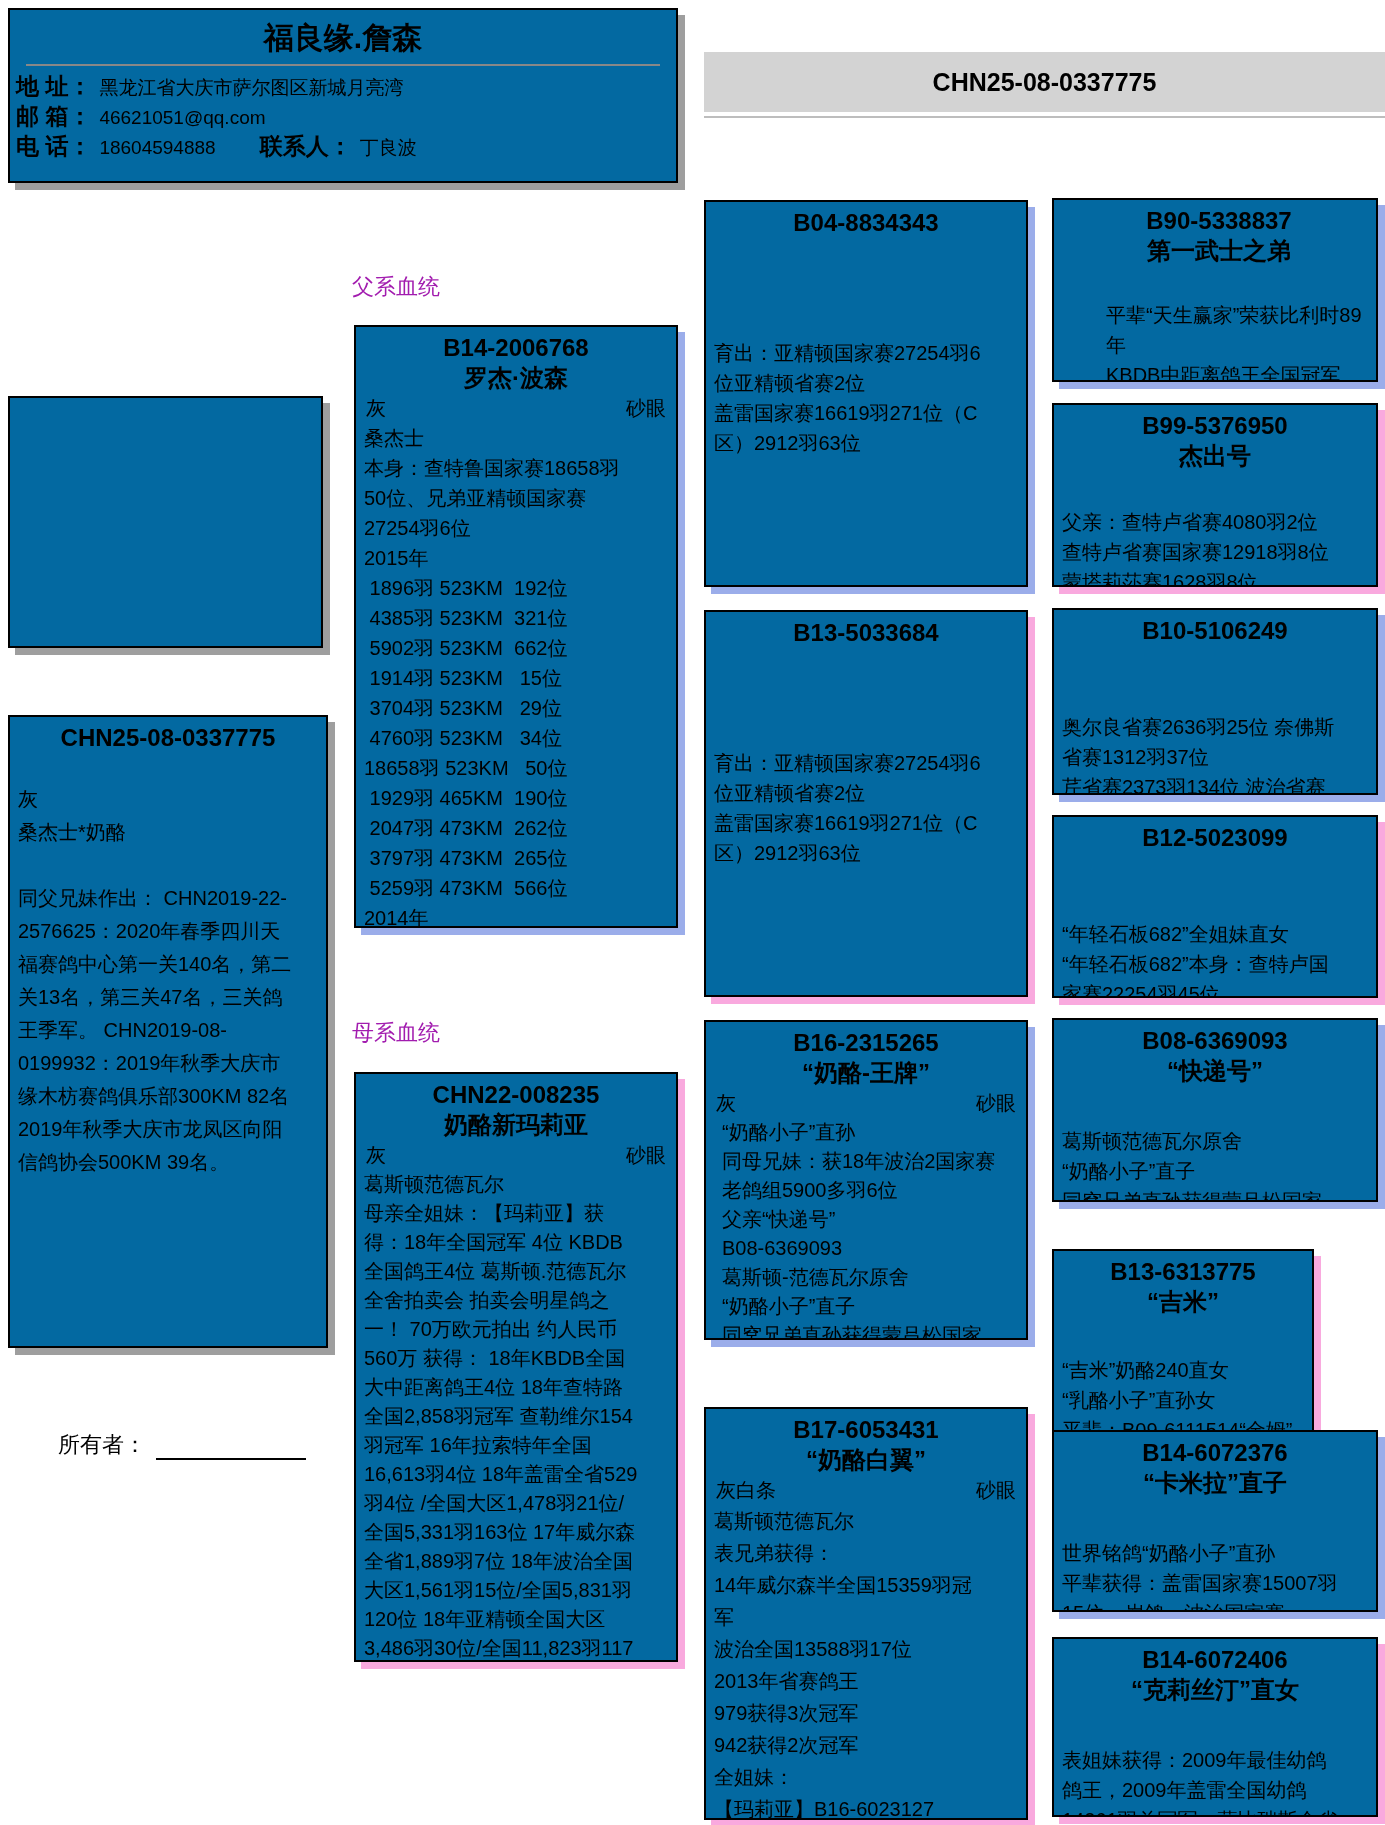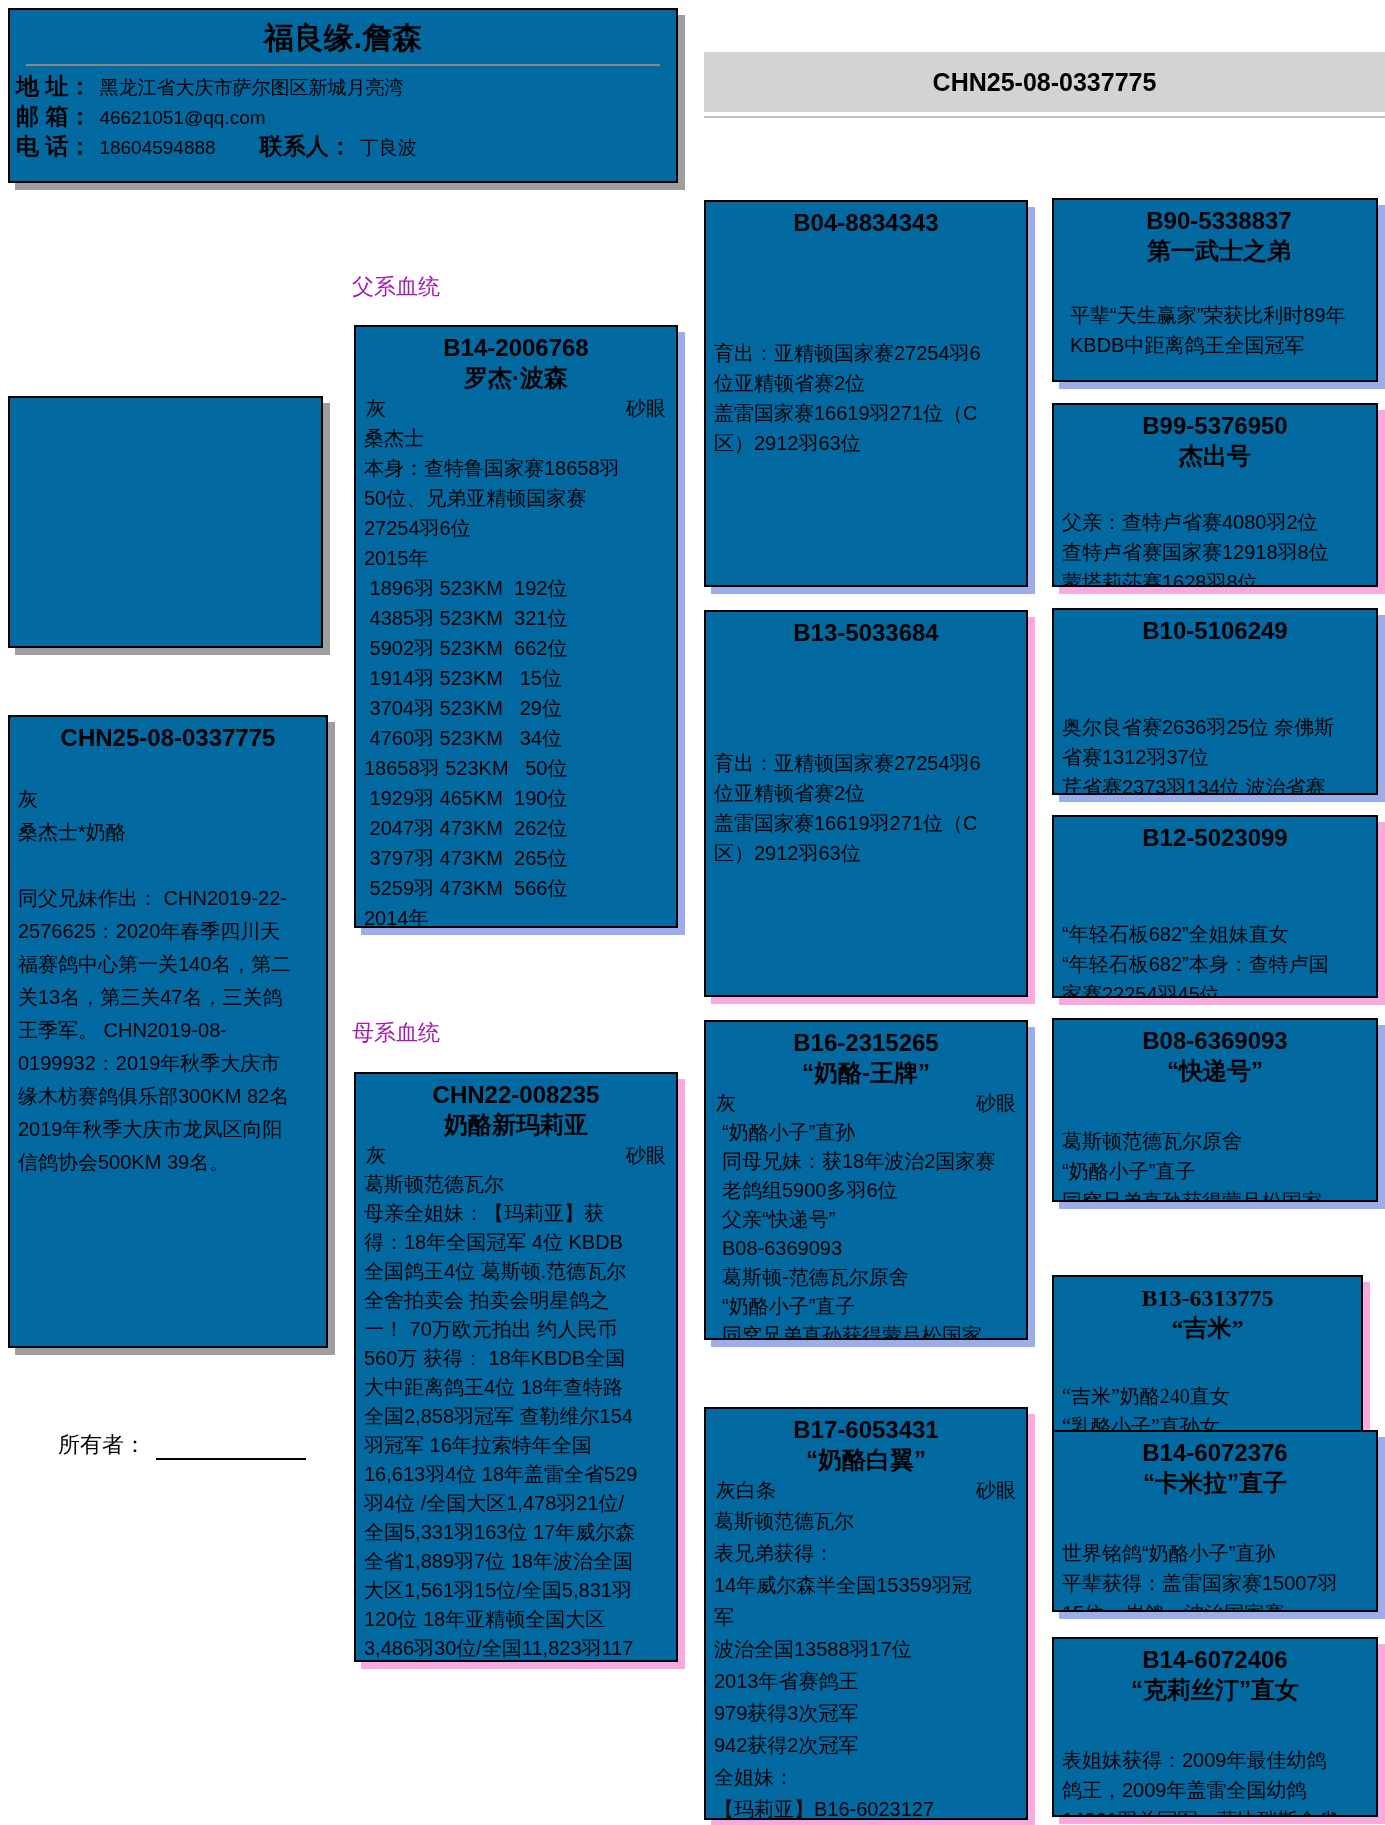--- a/index.html
+++ b/index.html
@@ -196,21 +196,21 @@
 2013年省赛鸽王
 979获得3次冠军
 942获得2次冠军
 全姐妹：
 【玛莉亚】B16-6023127</div>
   </div>
 
   <div class="pbox sh-blue" style="left:1052px;top:198px;width:326px;height:184px;padding-left:8px;">
     <div class="ring">B90-5338837</div>
     <div class="pname">第一武士之弟</div>
-    <div class="pbody" style="margin-top:34px;">平辈“天生赢家”荣获比利时89年
+    <div class="pbody" style="margin-top:34px;margin-left:36px;">平辈“天生赢家”荣获比利时89年
 KBDB中距离鸽王全国冠军</div>
   </div>
 
   <div class="pbox sh-pink" style="left:1052px;top:403px;width:326px;height:184px;">
     <div class="ring">B99-5376950</div>
     <div class="pname">杰出号</div>
     <div class="pbody" style="margin-top:36px;">父亲：查特卢省赛4080羽2位
 查特卢省赛国家赛12918羽8位
 蒙塔莉莎赛1628羽8位</div>
   </div>
@@ -230,21 +230,21 @@
   </div>
 
   <div class="pbox sh-blue" style="left:1052px;top:1018px;width:326px;height:184px;">
     <div class="ring">B08-6369093</div>
     <div class="pname">“快递号”</div>
     <div class="pbody" style="margin-top:40px;">葛斯顿范德瓦尔原舍
 “奶酪小子”直子
 同窝兄弟直孙获得蒙吕松国家</div>
   </div>
 
-  <div class="pbox sh-pink" style="left:1052px;top:1275px;width:311px;height:184px;font-family:Liberation Serif, serif;">
+  <div class="pbox sh-pink" style="left:1052px;top:1249px;width:262px;height:184px;">
     <div class="ring">B13-6313775</div>
     <div class="pname">“吉米”</div>
     <div class="pbody" style="margin-top:38px;">“吉米”奶酪240直女
 “乳酪小子”直孙女
 平辈：B09-6111514“金姆”</div>
   </div>
 
   <div class="pbox sh-blue" style="left:1052px;top:1430px;width:326px;height:182px;">
     <div class="ring">B14-6072376</div>
     <div class="pname">“卡米拉”直子</div>

